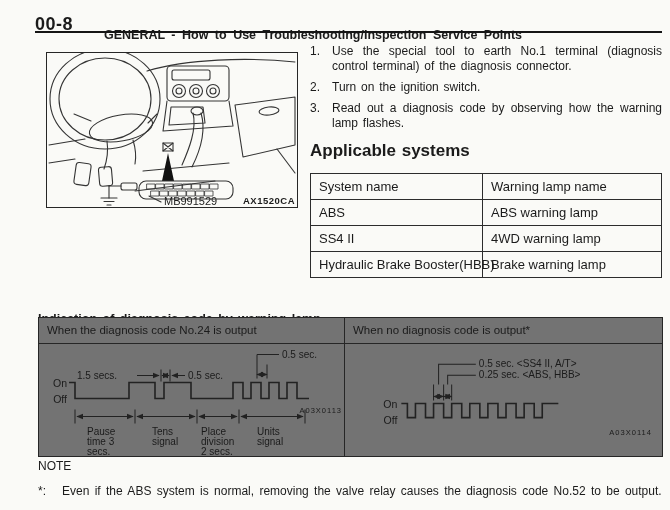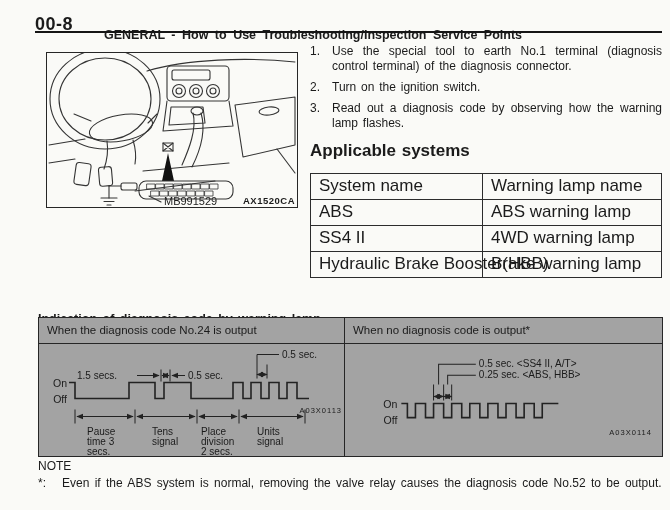--- a/index.html
+++ b/index.html
@@ -20,43 +20,43 @@
   .figure-box svg{display:block;width:100%;height:100%;}
 
   
   .right-col{position:absolute;left:310px;top:44px;width:352px;}
   .sec-title{font-size:12.5px;font-weight:bold;margin:0 0 9px 0;word-spacing:2px;}
   .steps{margin:0;padding:0;list-style:none;}
   .step{display:flex;margin-bottom:6px;font-size:12px;line-height:1.26;word-spacing:1.5px;}
   .step-num{width:22px;flex:none;}
   .step-text{flex:1;text-align:justify;}
   .apptitle{font-size:17px;font-weight:bold;margin:9px 0 12px 0;word-spacing:1px;}
-  table.sys{border-collapse:collapse;width:352px;font-size:17px;table-layout:fixed;}
+  table.sys{border-collapse:collapse;width:352px;font-size:13px;table-layout:fixed;}
   table.sys th,table.sys td{
     border:1.2px solid #2c2c2c;padding:0 8px;height:25px;
     text-align:left;font-weight:normal;vertical-align:middle;white-space:nowrap;
   }
   table.sys col.c1{width:172px;}
 
   
   .ind-title{position:absolute;left:38px;top:299px;font-size:12.5px;font-weight:bold;word-spacing:2px;}
   .wave-table{
     position:absolute;left:38px;top:317px;width:623px;height:138px;
     border:1.5px solid #262626;display:grid;
     grid-template-columns:306px 1fr;grid-template-rows:26px 1fr;
-    background:#a3a3a3;
+    background:#737373;
   }
   .wt-h{font-size:11.5px;padding:6px 8px 0 8px;border-bottom:1.4px solid #262626;white-space:nowrap;overflow:hidden;}
   .wt-left{border-right:1.2px solid #262626;}
   .wt-b{position:relative;overflow:hidden;}
   .wt-b svg{display:block;width:100%;height:100%;}
 
   
   .note{position:absolute;left:38px;top:459px;width:626px;font-size:12px;line-height:1.28;}
-  .note-title{margin-bottom:2px;}
+  .note-title{margin-bottom:10px;}
   .note-row{display:flex;}
   .note-marker{width:24px;flex:none;}
   .note-text{flex:1;text-align:justify;word-spacing:2px;}
 
   
   .ln{stroke:#343434;stroke-width:1.1;fill:none;stroke-linecap:round;stroke-linejoin:round;}
   .wave{stroke:#222;stroke-width:1.6;fill:none;stroke-linejoin:miter;}
   .dim{stroke:#222;stroke-width:1;fill:none;}
   .svgtxt{font-family:"Liberation Sans",sans-serif;fill:#1b1b1b;}
 </style>

